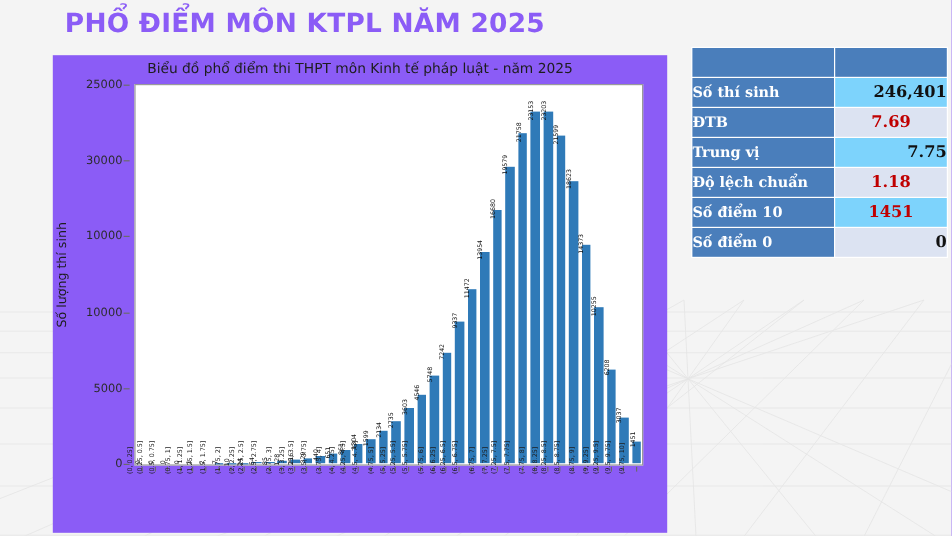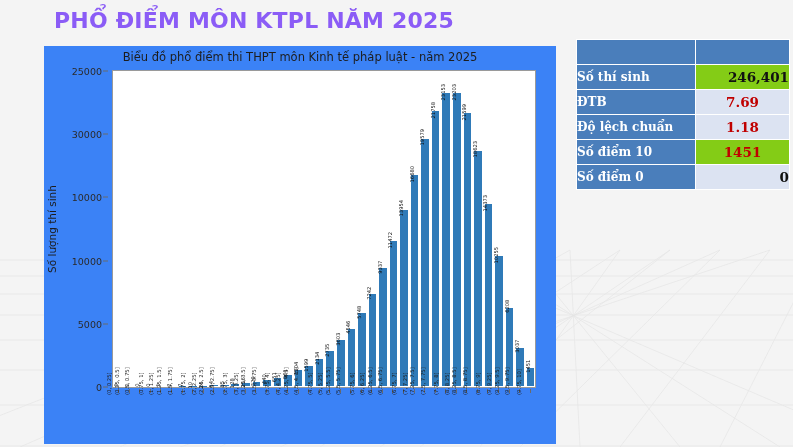--- a/index.html
+++ b/index.html
@@ -17,21 +17,21 @@
   #page-title{
     position:absolute;left:38px;top:8px;z-index:3;
     font-size:22px;font-weight:700;color:#8b5cf6;letter-spacing:.2px;
     font-family:"DejaVu Sans","Liberation Sans",sans-serif;
     margin-left:16px;
   }
 
   
   #chart-card{
     position:absolute;left:44px;top:46px;width:512px;height:398px;
-    background:#3b82f6;z-index:2;
+    background:#8b5cf6;z-index:2;
   }
   #chart-title{
     position:absolute;left:0;top:4px;width:512px;text-align:center;
     font-size:11.5px;color:#1d1d1d;
   }
   #plot-wrap{
     position:absolute;left:68px;top:24px;width:424px;height:318px;
   }
   #plot-area{
     position:absolute;left:0;top:0;width:424px;height:318px;
@@ -95,21 +95,21 @@
   #stats-table td{padding:0;height:24px;}
   .th-cell{background:#4a7ebb;}
   .lbl-cell{
     background:#4a7ebb;color:#ffffff;font-weight:700;font-size:12px;
     padding-left:7px;width:118px;white-space:nowrap;
   }
   .val-cell{
     text-align:right;padding-right:9px;font-size:13.5px;font-weight:700;
     white-space:nowrap;
   }
-  .val-a{background:#84cc16;}
+  .val-a{background:#7dd3fc;}
   .val-b{background:#dce3f2;}
   .v-dark{color:#111111;}
   .v-red{color:#c00000;text-align:center;}
 </style>
 </head>
 <body>
 
 <svg id="bg-grid" viewBox="0 0 793 447" preserveAspectRatio="none">
   <g stroke="#e2e2e2" stroke-width="0.7" fill="none">
     <path d="M-80 447 L420 250 M20 447 L470 250 M120 447 L520 250 M220 447 L570 250
@@ -521,20 +521,24 @@
     </tr>
   <tr>
         <td class="lbl-cell">Số thí sinh</td>
         <td class="val-cell val-a v-dark">246,401</td>
       </tr>
       <tr>
         <td class="lbl-cell">ĐTB</td>
         <td class="val-cell val-b v-red">7.69</td>
       </tr>
       <tr>
+        <td class="lbl-cell">Trung vị</td>
+        <td class="val-cell val-a v-dark">7.75</td>
+      </tr>
+      <tr>
         <td class="lbl-cell">Độ lệch chuẩn</td>
         <td class="val-cell val-b v-red">1.18</td>
       </tr>
       <tr>
         <td class="lbl-cell">Số điểm 10</td>
         <td class="val-cell val-a v-red">1451</td>
       </tr>
       <tr>
         <td class="lbl-cell">Số điểm 0</td>
         <td class="val-cell val-b v-dark">0</td>

